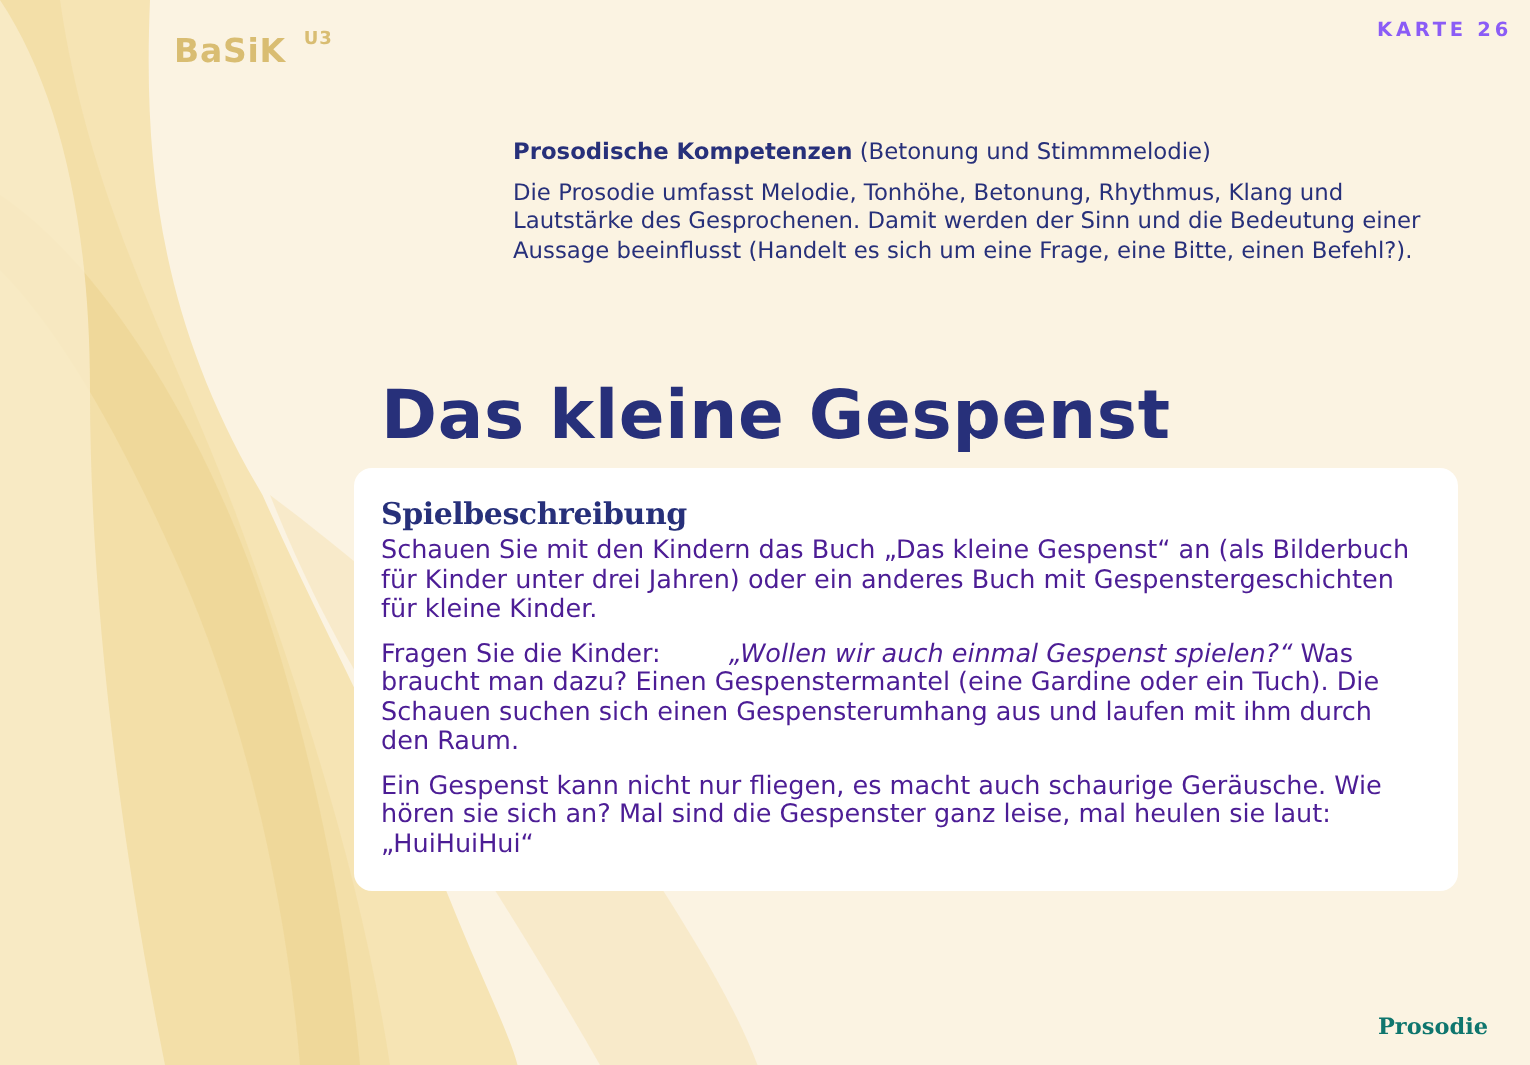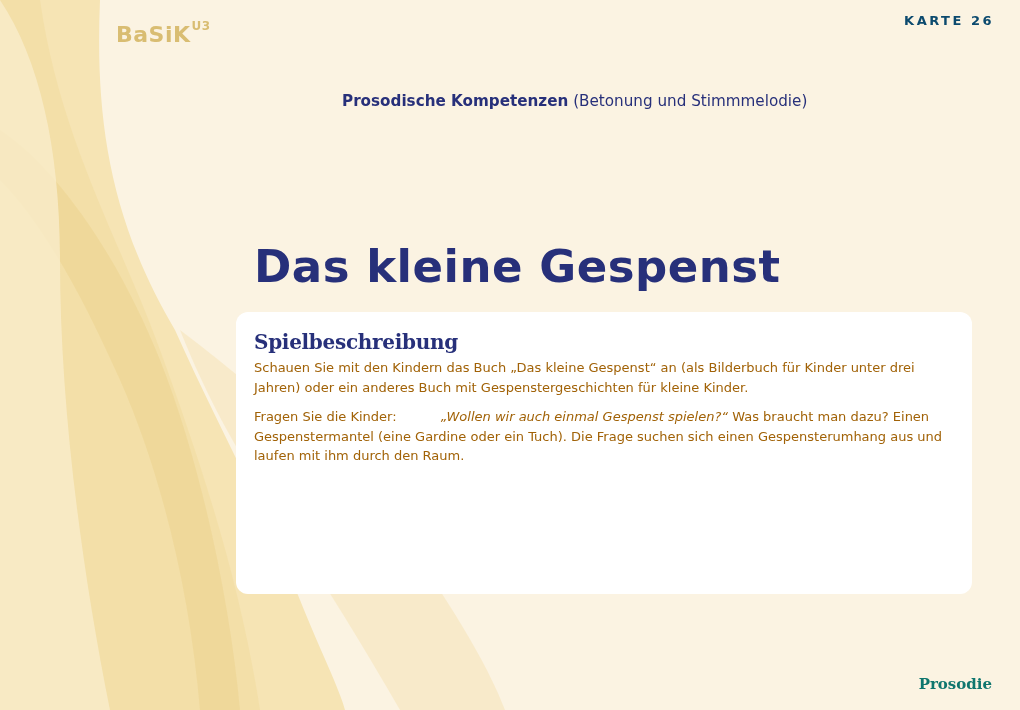--- a/index.html
+++ b/index.html
@@ -9,45 +9,45 @@
     background: #fbf3e2;
     font-family: "DejaVu Sans", "Liberation Sans", sans-serif;
     color: #27307a;
   }
   .bg-svg { position: absolute; left: 0; top: 0; width: 1020px; height: 710px; z-index: 0; }
   .logo {
     position: absolute; left: 116px; top: 22px; z-index: 2;
     font-family: "DejaVu Sans", sans-serif; font-weight: bold;
     color: #d9bd72; font-size: 22px; letter-spacing: 0.5px;
   }
-  .logo sup { font-size: 12px; position: relative; top: -4px; margin-left: 1px; }
+  .logo sup { font-size: 12px; position: relative; top: -4px; margin-left: 12px; }
   .card-label {
-    position: absolute; right: 26px; top: 13px; z-index: 2;
-    font-weight: bold; color: #0c4a6e; font-size: 13px; letter-spacing: 2.5px;
+    position: absolute; right: 12px; top: 13px; z-index: 2;
+    font-weight: bold; color: #8b5cf6; font-size: 13px; letter-spacing: 2.5px;
   }
   .intro {
     position: absolute; left: 342px; top: 92px; width: 610px; z-index: 2;
     font-size: 15.2px; line-height: 19.5px; color: #27307a;
   }
   .intro .heading { margin-bottom: 7px; }
   .intro .heading b { font-weight: bold; }
   .title {
-    position: absolute; left: 254px; top: 240px; z-index: 2;
+    position: absolute; left: 254px; top: 250px; z-index: 2;
     font-size: 45px; font-weight: bold; color: #27307a; letter-spacing: 0.5px;
     font-family: "DejaVu Sans", sans-serif;
   }
   .panel {
     position: absolute; left: 236px; top: 312px; width: 736px; height: 282px; z-index: 2;
     background: #ffffff; border-radius: 12px; padding: 18px 22px 0 18px;
   }
   .panel h2 {
     font-family: "DejaVu Serif", "Liberation Serif", serif;
     font-size: 20px; font-weight: bold; color: #27307a; margin-bottom: 4px; letter-spacing: -0.3px;
   }
-  .panel p { font-size: 13px; line-height: 19.5px; margin-bottom: 10px; color: #a16207; }
+  .panel p { font-size: 17px; line-height: 19.5px; margin-bottom: 10px; color: #4c1d95; }
   .panel p i { font-style: italic; margin-left: 40px; }
   .footer-tag {
     position: absolute; right: 28px; top: 675px; z-index: 2;
     font-family: "DejaVu Serif", serif; font-weight: bold; color: #0f766e; font-size: 15px;
   }
 </style>
 </head>
 <body>
 
 <svg class="bg-svg" viewBox="0 0 1020 710" preserveAspectRatio="none">
@@ -61,23 +61,25 @@
 <div class="logo">
   <span>BaSiK</span><sup>U3</sup>
 </div>
 
 <div class="card-label">KARTE 26</div>
 
 <div class="intro">
   <div class="heading">
     <b>Prosodische Kompetenzen</b><span> (Betonung und Stimmmelodie)</span>
   </div>
+  <div>Die Prosodie umfasst Melodie, Tonhöhe, Betonung, Rhythmus, Klang und Lautstärke des Gesprochenen. Damit werden der Sinn und die Bedeutung einer Aussage beein­flusst (Handelt es sich um eine Frage, eine Bitte, einen Befehl?).</div>
 </div>
 
 <h1 class="title">Das kleine Gespenst</h1>
 
 <div class="panel">
   <h2>Spielbeschreibung</h2>
   <p>Schauen Sie mit den Kindern das Buch „Das kleine Gespenst“ an (als Bilderbuch für Kinder unter drei Jahren) oder ein anderes Buch mit Gespenstergeschichten für kleine Kinder.</p>
-  <p><span>Fragen Sie die Kinder: </span><i>„Wollen wir auch einmal Gespenst spielen?“</i><span> Was braucht man dazu? Einen Gespenstermantel (eine Gardine oder ein Tuch). Die Frage suchen sich einen Gespensterumhang aus und laufen mit ihm durch den Raum.</span></p>
+  <p><span>Fragen Sie die Kinder: </span><i>„Wollen wir auch einmal Gespenst spielen?“</i><span> Was braucht man dazu? Einen Gespenstermantel (eine Gardine oder ein Tuch). Die Schauen suchen sich einen Gespensterumhang aus und laufen mit ihm durch den Raum.</span></p>
+  <p>Ein Gespenst kann nicht nur fliegen, es macht auch schaurige Geräusche. Wie hören sie sich an? Mal sind die Gespenster ganz leise, mal heulen sie laut: „HuiHuiHui“</p>
 </div>
 
 <div class="footer-tag">Prosodie</div>
 
 </body></html>

